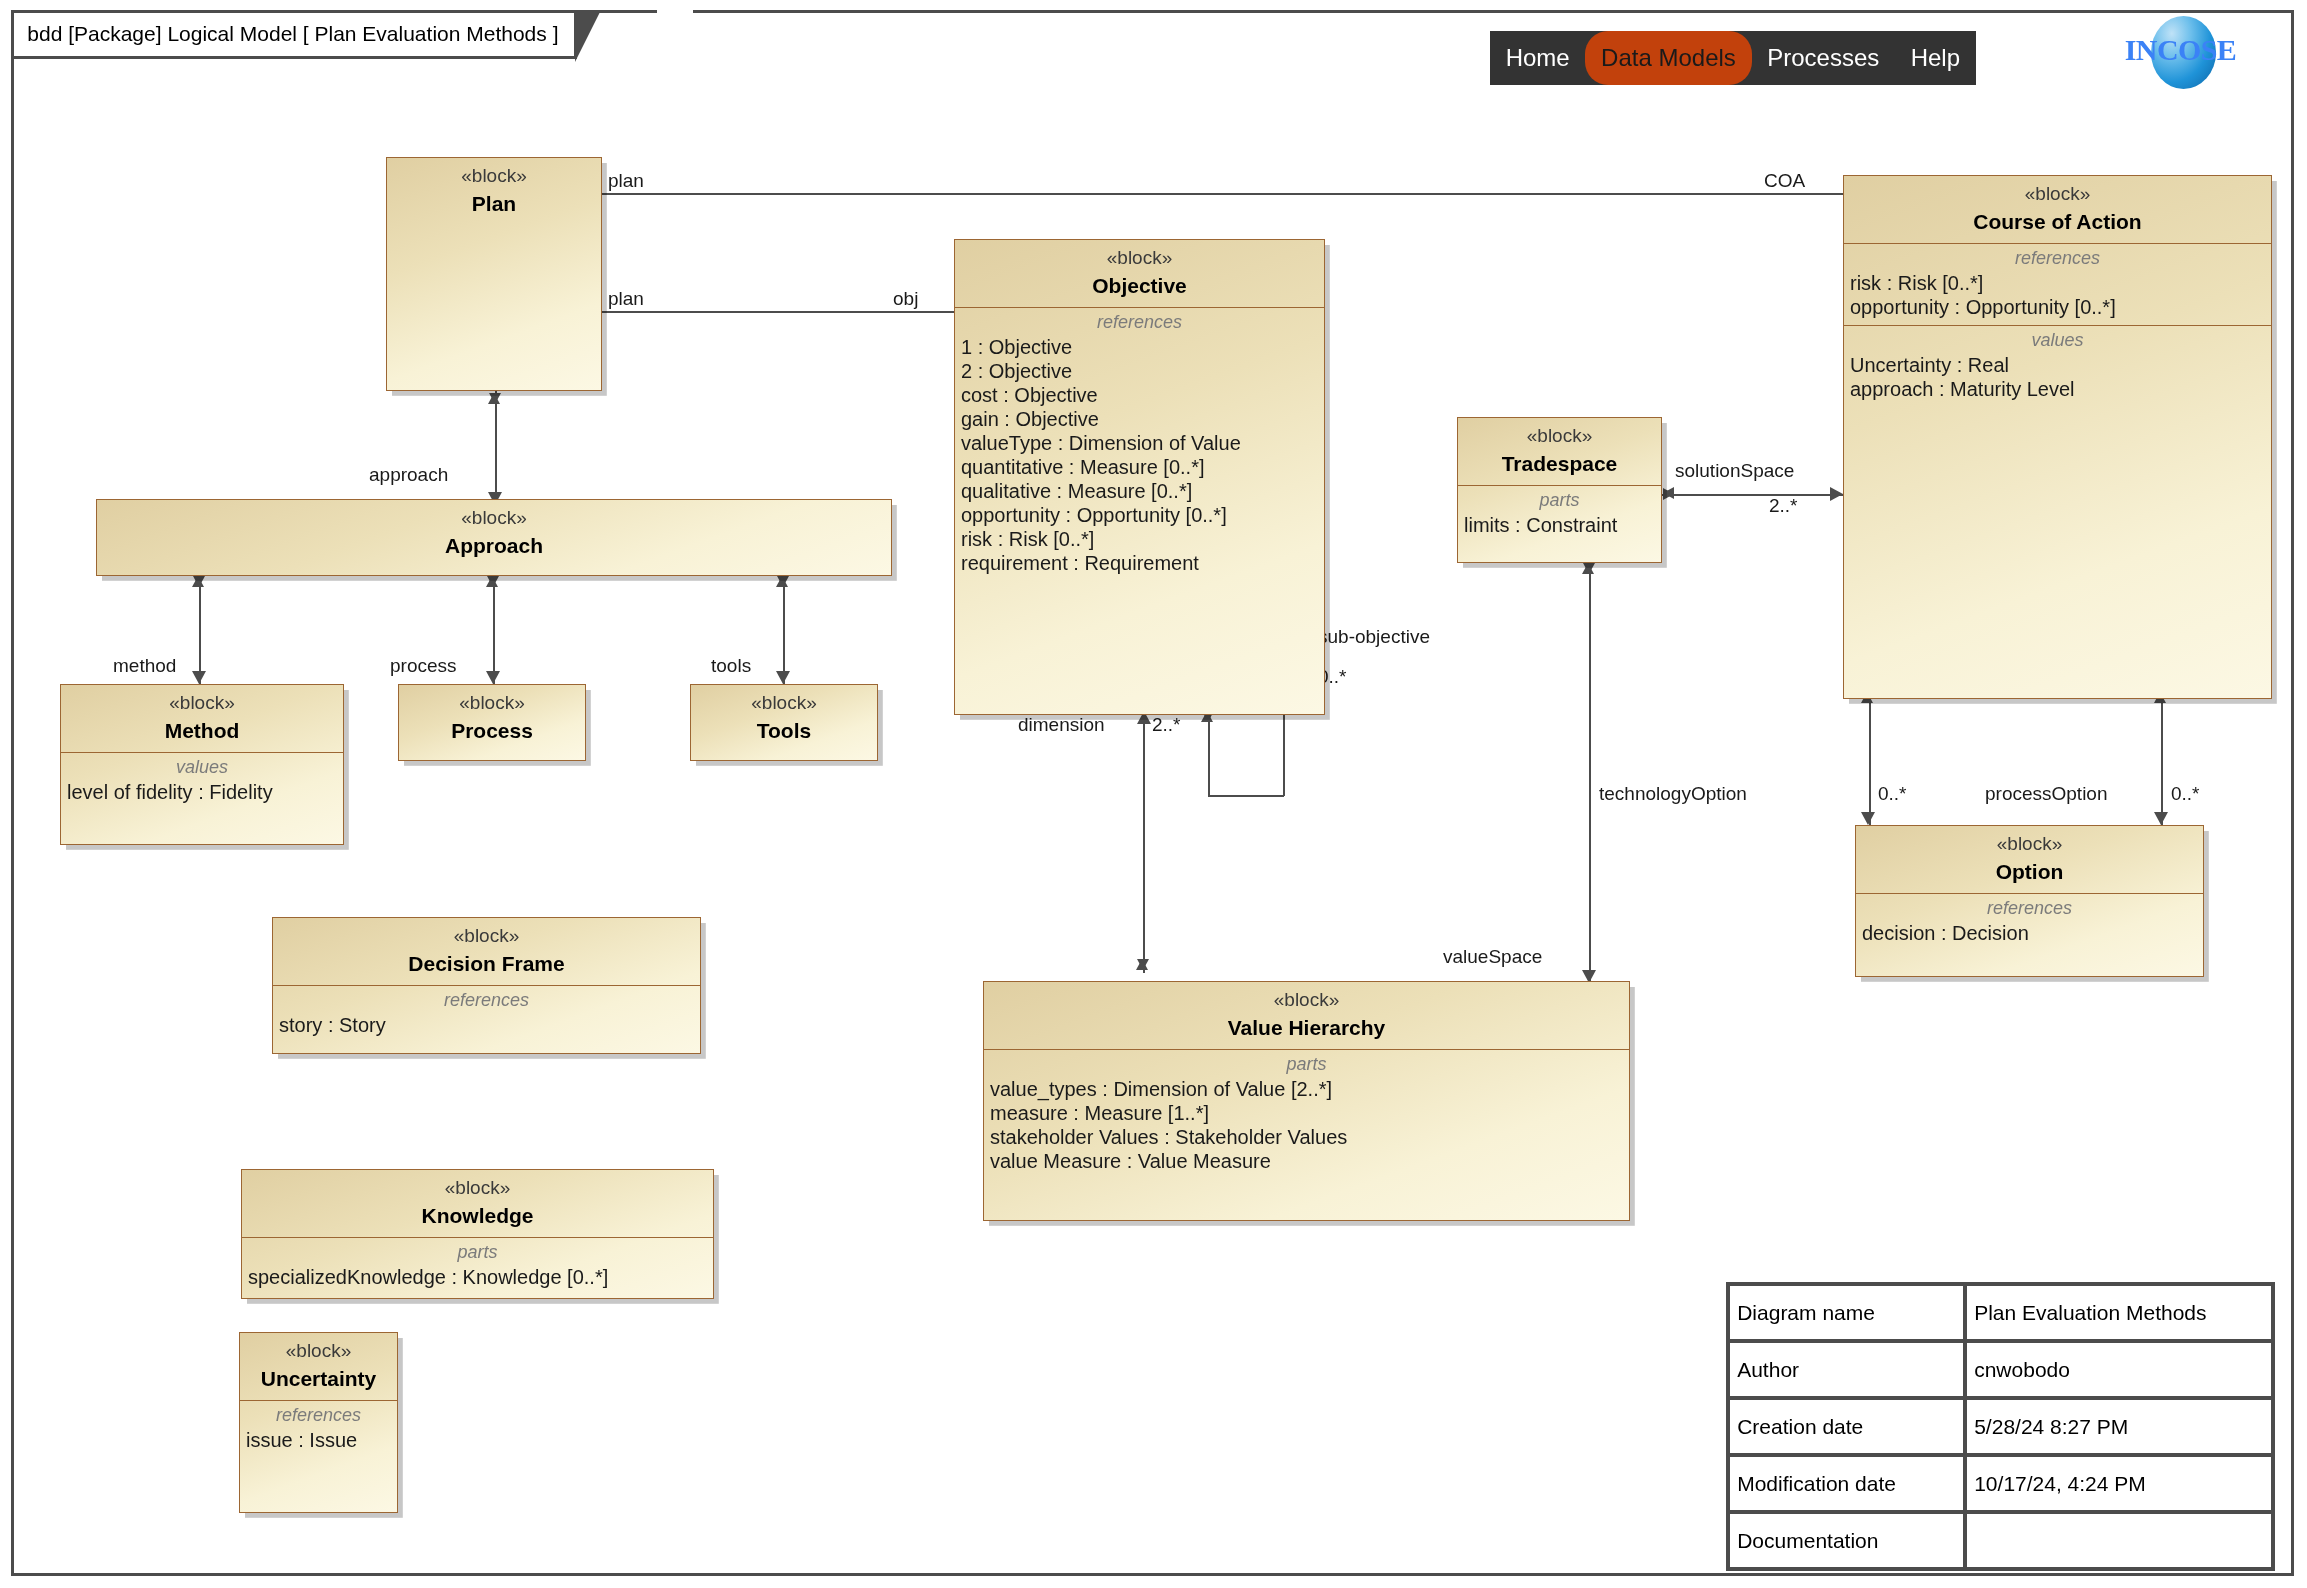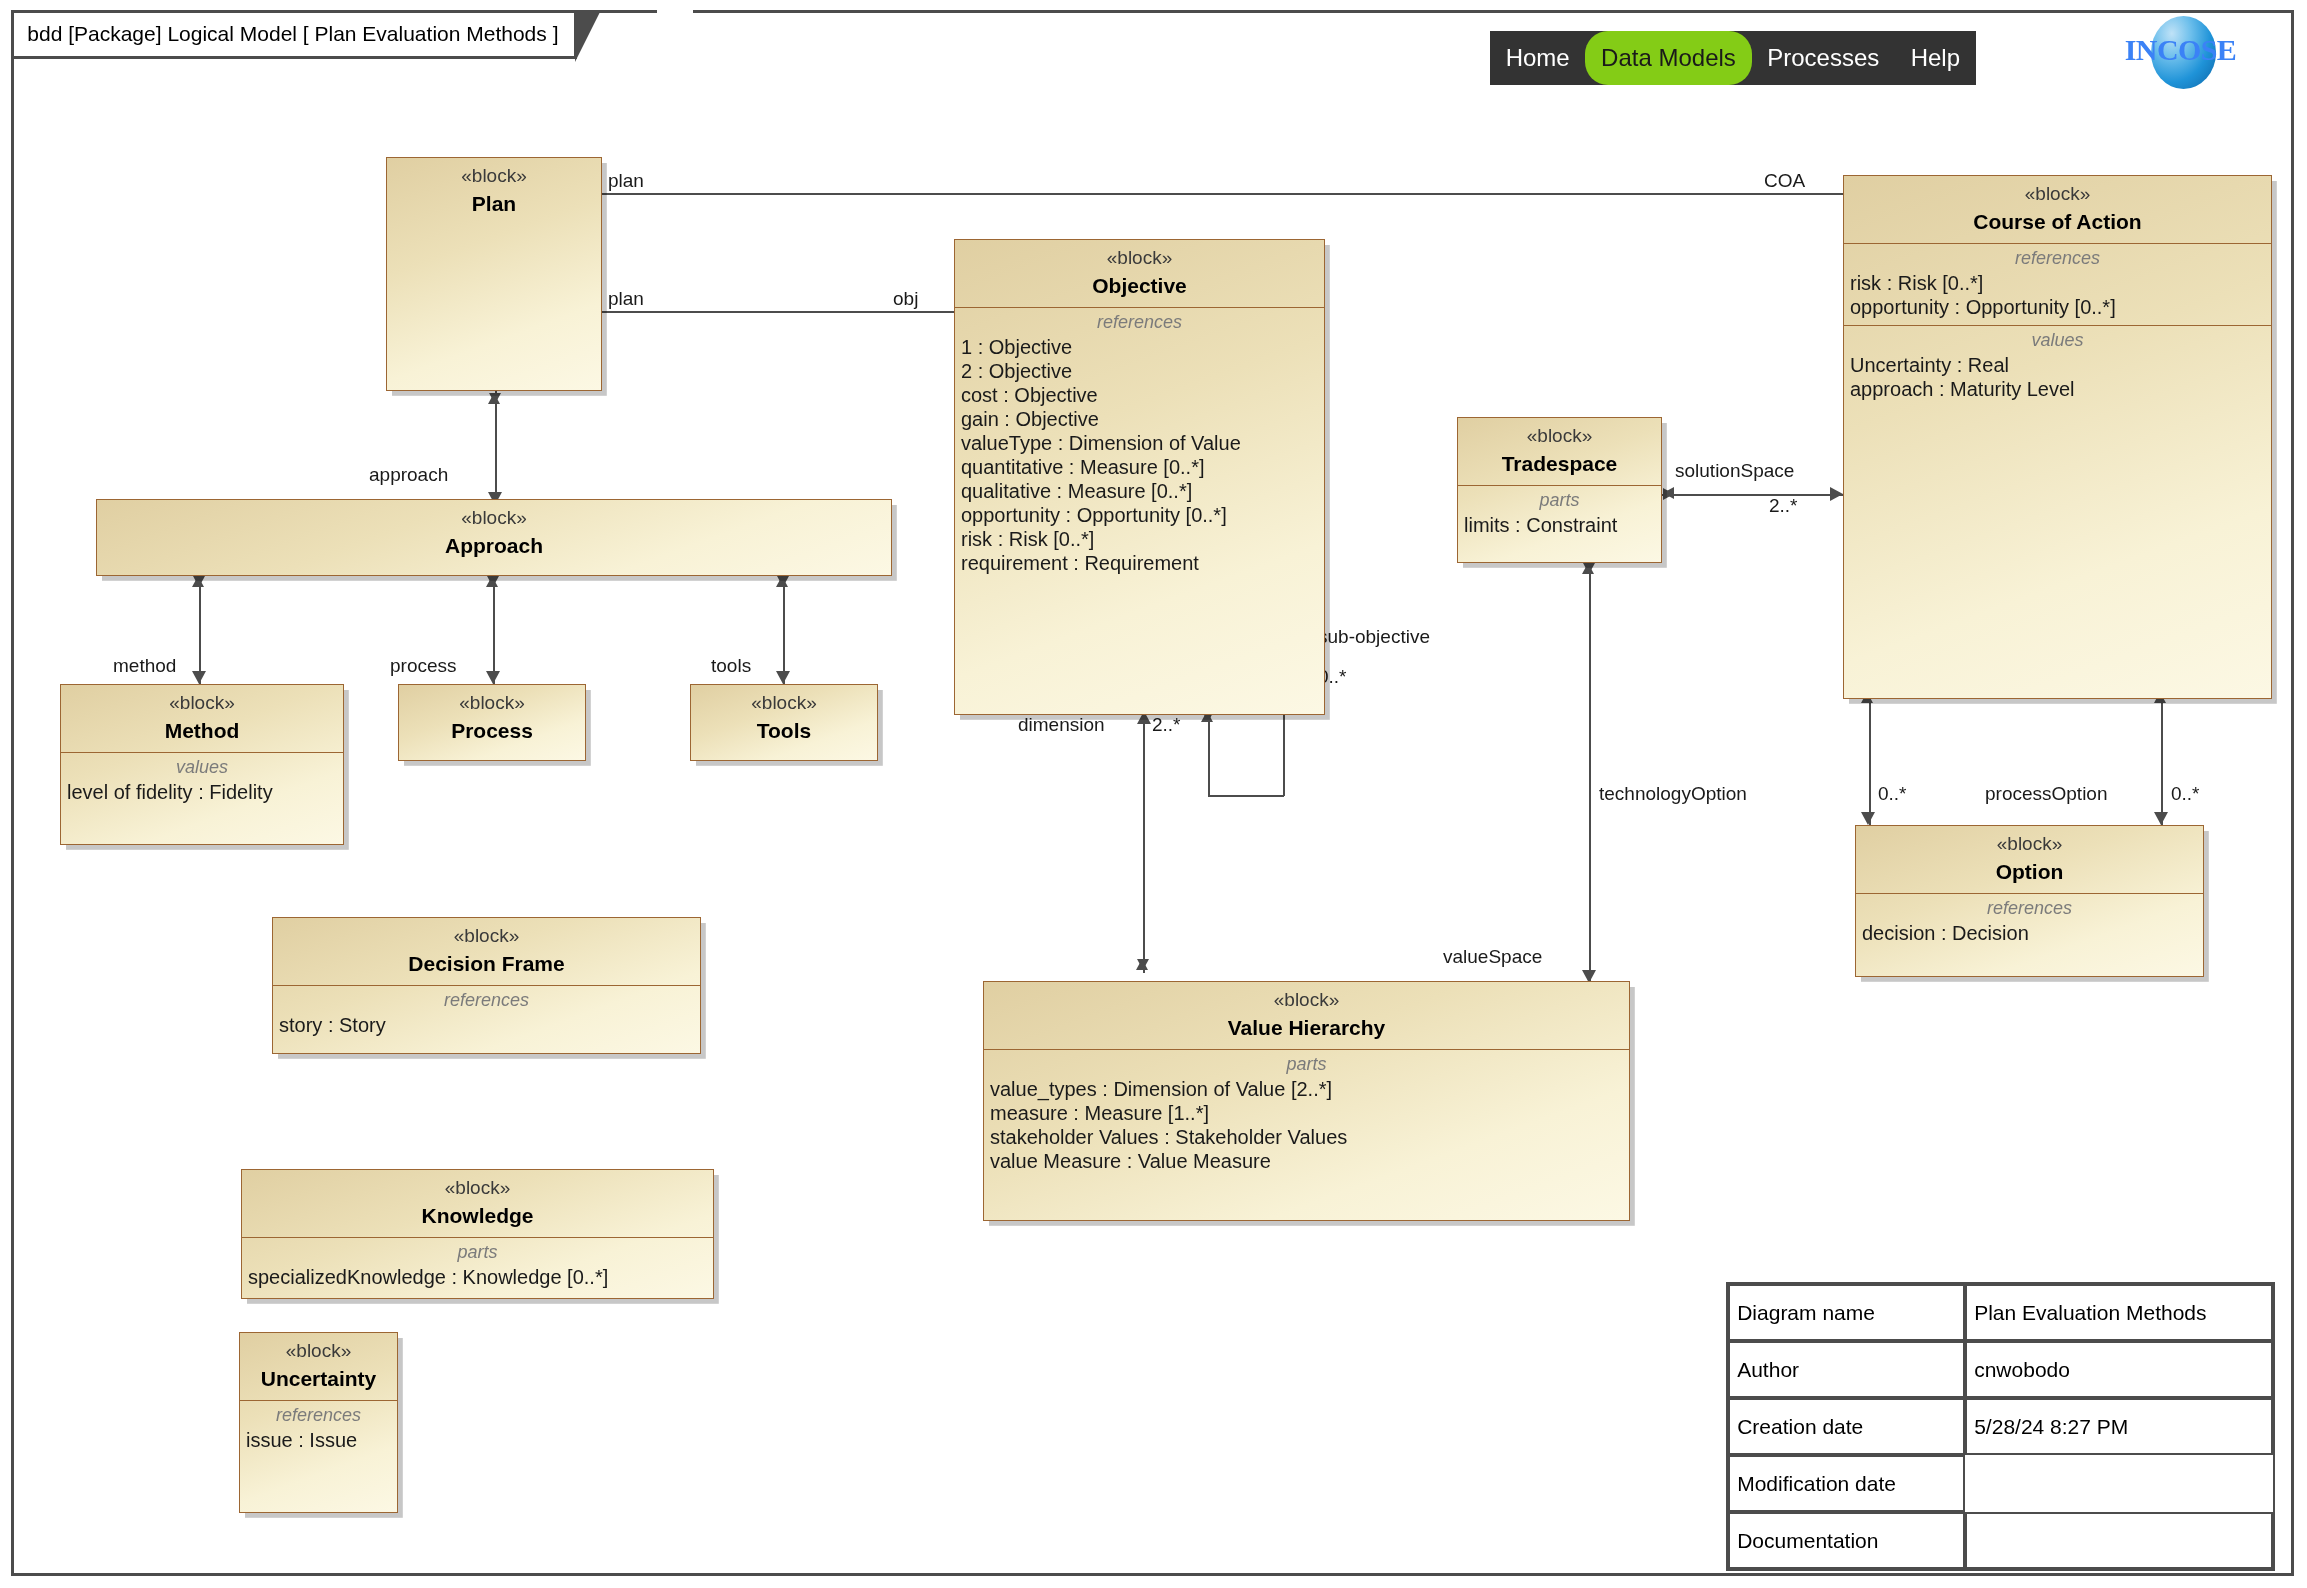--- a/index.html
+++ b/index.html
@@ -15,21 +15,21 @@
              box-sizing:border-box;display:flex;align-items:center;padding:0 15.7px 0 13.3px;
              z-index:6;}
   #title-tab:after{content:"";position:absolute;right:-26.5px;top:-3px;width:0;height:0;
                    border-left:26.5px solid #4c4c4c;border-bottom:52px solid transparent;}
   #title-tab .tabwrap{position:relative;z-index:2;white-space:nowrap;font-size:21px;color:#000;}
   #title-clip{position:absolute;left:657px;top:9.6px;width:36px;height:55px;background:#fff;z-index:5;}
 
   
   #navbar{position:absolute;left:1490px;top:31px;height:54px;background:#333;display:flex;align-items:stretch;z-index:7;}
   #navbar .nav-item{display:flex;align-items:center;padding:0 15.7px;font-size:24px;color:#fff;white-space:nowrap;border-radius:23px;}
-  #navbar .nav-item.active{background:#84cc16;color:#1a1a1a;}
+  #navbar .nav-item.active{background:#c2410c;color:#1a1a1a;}
   #logo{position:absolute;left:2096px;top:14.5px;width:169px;height:72px;z-index:7;}
   #logo .sphere{position:absolute;left:55px;top:1.2px;width:65px;height:73px;border-radius:50%;
      background:radial-gradient(ellipse at 32% 24%, #bfe2f7 0%, #6fc0ec 30%, #1f93d8 62%, #1272b5 88%, #0d5f9c 100%);}
   #logo .logo-text{position:absolute;left:0;top:18px;width:169px;text-align:center;font-size:30px;
      font-weight:bold;letter-spacing:-0.6px;color:#3b82f6;font-family:Liberation Serif, serif;}
 
   
   .block{position:absolute;box-sizing:border-box;border:1.8px solid #9c6633;
          background:linear-gradient(160deg,#e0cfa2 0%,#ece0b8 38%,#f8f2d6 72%,#fcf8e4 100%);
          box-shadow:5.4px 5.4px 0 -0.6px rgba(0,0,0,0.22);}
@@ -309,19 +309,20 @@
   <div class="mrow">
     <div class="mcell mkey">Author</div>
     <div class="mcell mval">cnwobodo</div>
   </div>
   <div class="mrow">
     <div class="mcell mkey">Creation date</div>
     <div class="mcell mval">5/28/24 8:27 PM</div>
   </div>
   <div class="mrow">
     <div class="mcell mkey">Modification date</div>
+    <div class="mcell mval">10/17/24, 4:24 PM</div>
   </div>
   <div class="mrow">
     <div class="mcell mkey">Documentation</div>
     <div class="mcell mval"></div>
   </div>
 </div>
 
 
 </body></html>

